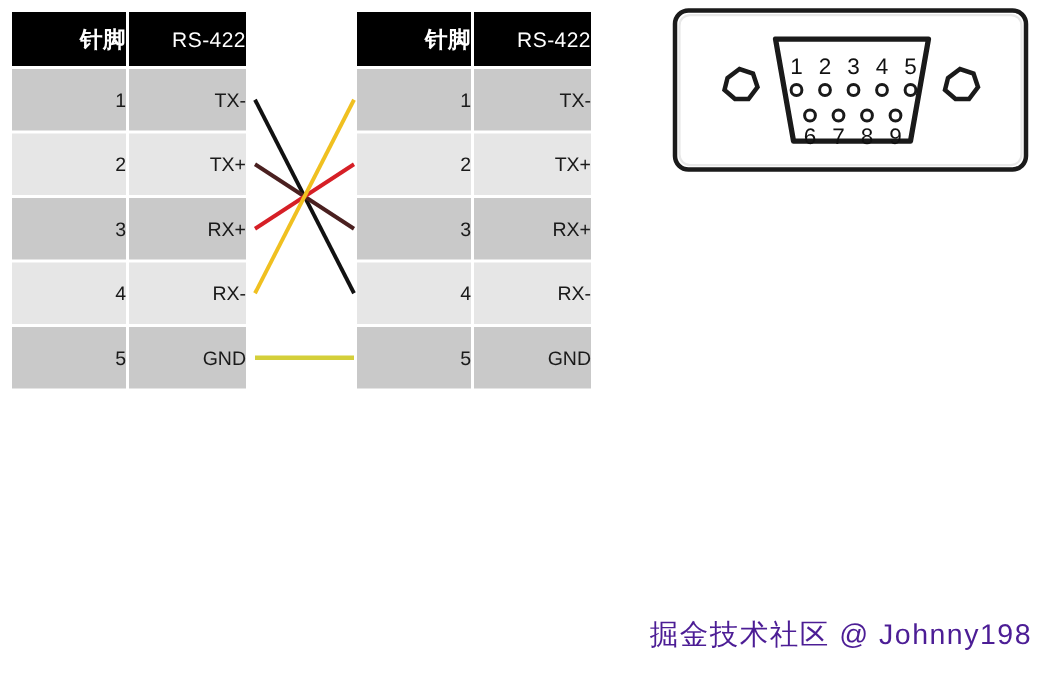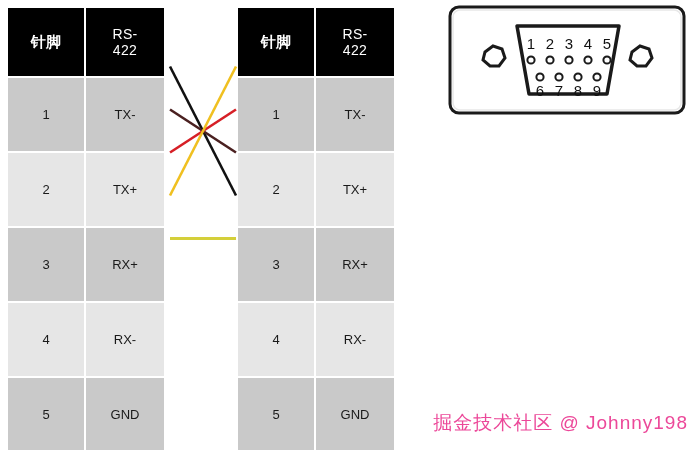--- a/index.html
+++ b/index.html
@@ -27,23 +27,23 @@
   .pin-table {
     position: absolute;
     border-collapse: separate;
     border-spacing: 2px 2px;
     table-layout: fixed;
   }
   #table-left  { left: 6px;   top: 6px; }
   #table-right { left: 236px; top: 6px; }
 
   .pin-table td, .pin-table th {
-    padding: 16px;
+    padding: 0;
     margin: 0;
-    text-align: center;
+    text-align: right;
     vertical-align: middle;
     font-size: 13px;
     color: #1a1a1a;
     font-weight: normal;
   }
   .col-pin    { width: 76px; }
   .col-signal { width: 78px; }
 
   .pin-table thead th {
     height: 36px;
@@ -81,21 +81,21 @@
     width: 240px;
     height: 112px;
   }
 
   
   #watermark {
     position: absolute;
     right: 12px;
     bottom: 14px;
     font-size: 19px;
-    color: #ec4899;
+    color: #4c1d95;
     letter-spacing: 1px;
     white-space: nowrap;
     text-shadow: 0 1px 0 #ffffff;
   }
 </style>
 </head>
 <body>
 
 <div id="stage">
 

